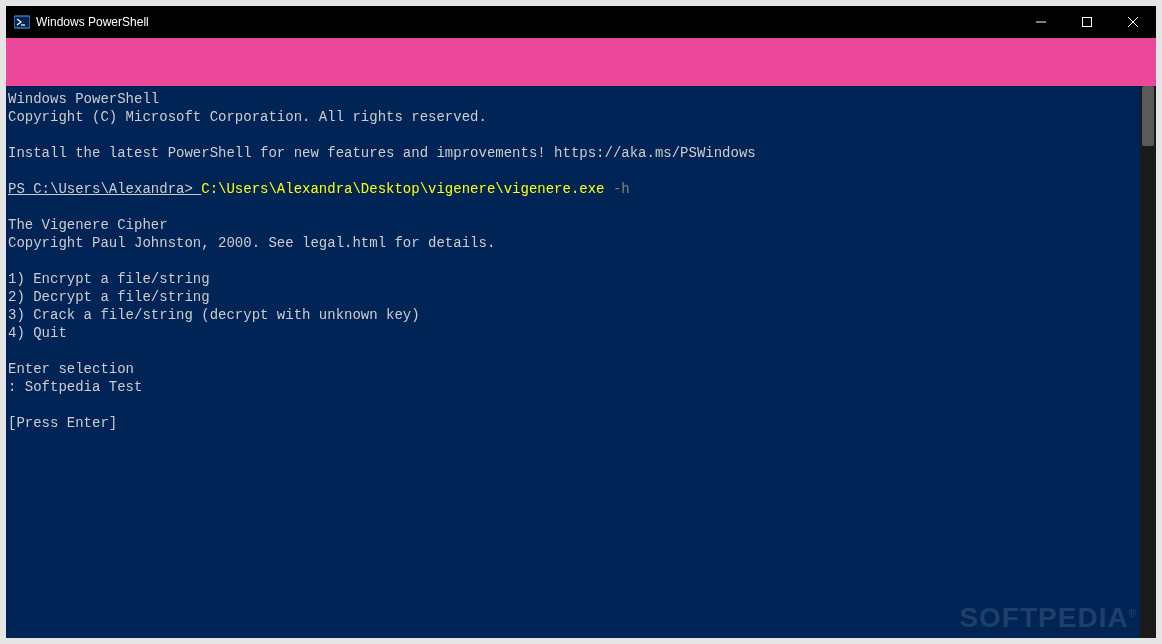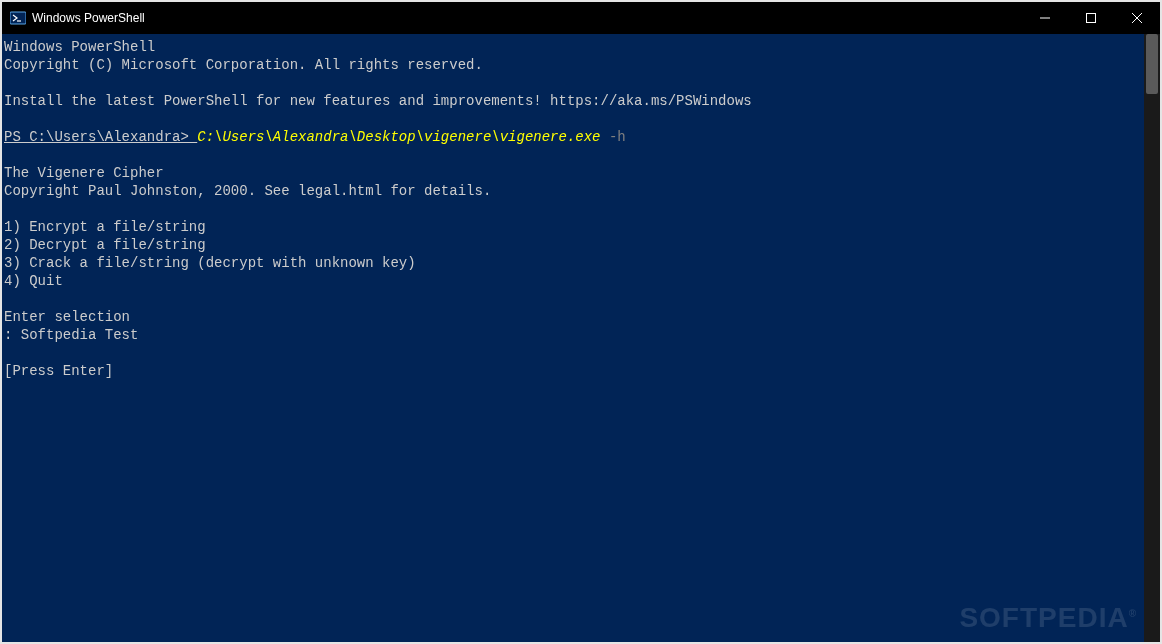--- a/index.html
+++ b/index.html
@@ -12,23 +12,24 @@
       height: 644px;
       background: #000;
       font-family: 'Segoe UI', Tahoma, sans-serif;
       overflow: hidden;
       position: relative;
     }
     .window {
       width: 100%;
       height: 100%;
       background: #ec4899;
-      border: 2px solid #e5e5e5;
+      border: 6px solid #e5e5e5;
       display: flex;
       flex-direction: column;
+      gap: 48px;
     }
     .titlebar {
       height: 32px;
       background: #000;
       display: flex;
       align-items: center;
       padding-left: 8px;
       flex-shrink: 0;
     }
     .titlebar-icon {
@@ -75,21 +76,20 @@
     }
     .terminal .line {
       min-height: 18px;
     }
     .prompt-path {
       color: #ccc;
       text-decoration: underline;
     }
     .command {
       color: #ffff00;
-      font-style: italic;
     }
     .flag {
       color: #808080;
     }
     .scrollbar-track {
       width: 16px;
       background: #1a1a1a;
       position: relative;
     }
     .scrollbar-thumb {

